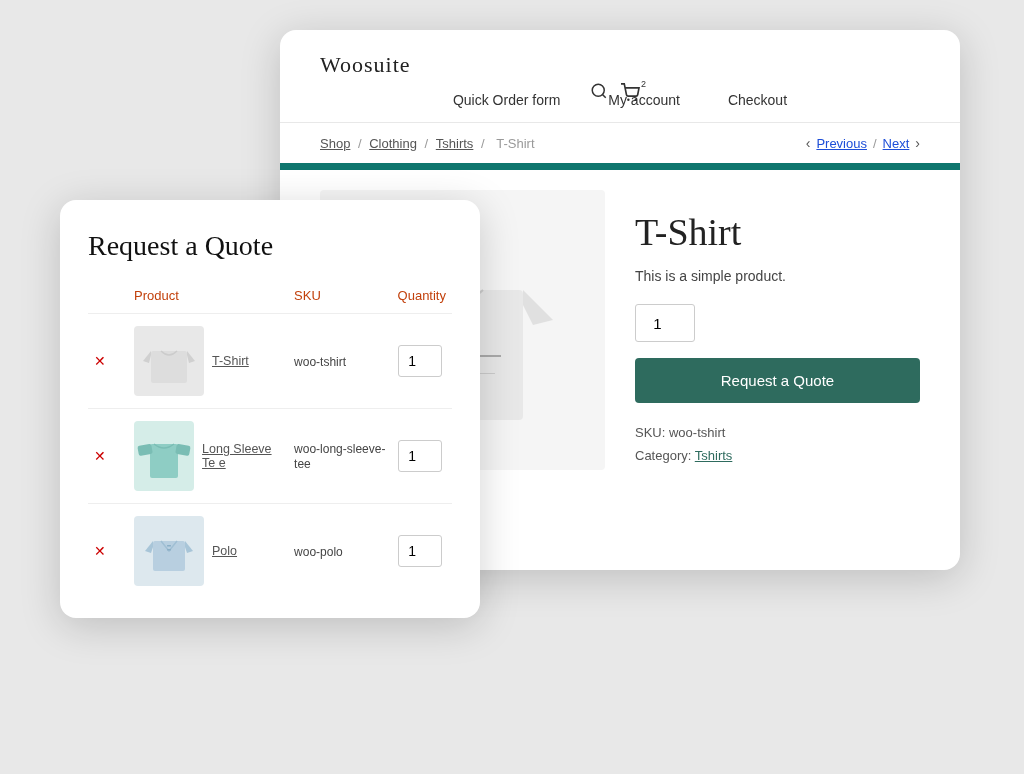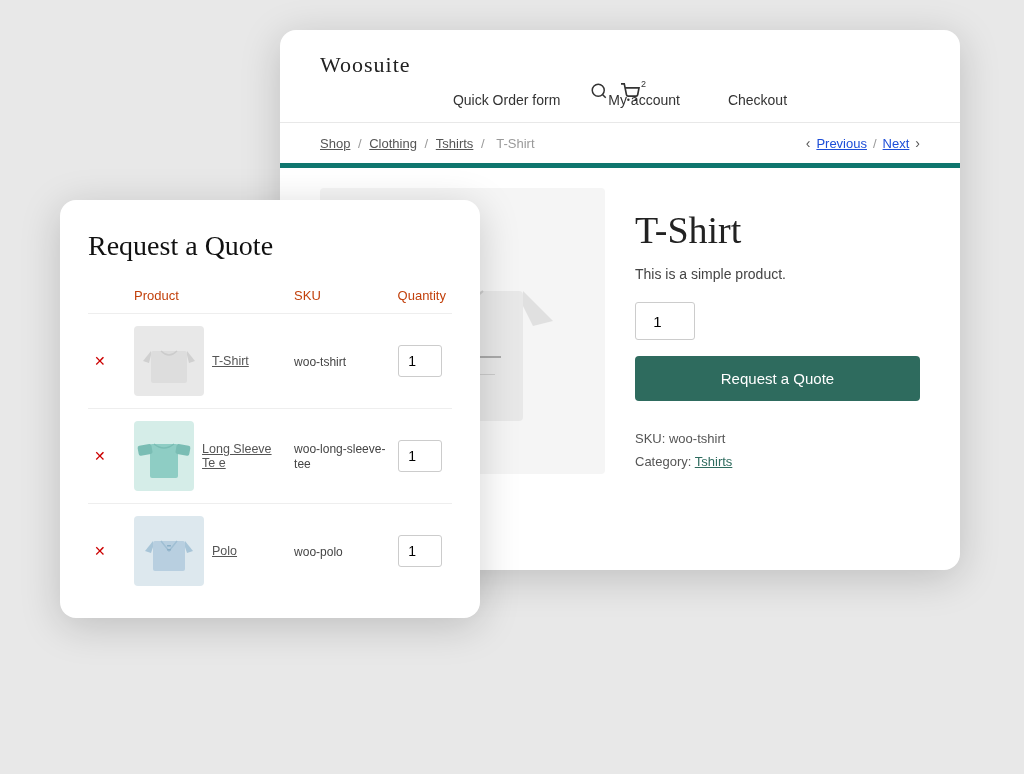--- a/index.html
+++ b/index.html
@@ -84,21 +84,21 @@
       background: transparent;
       color: #333;
       font-family: Arial, sans-serif;
     }
 
     .breadcrumb-nav {
       display: flex;
       justify-content: space-between;
       align-items: center;
       padding: 12px 40px;
-      border-bottom: 5px solid #0f766e;
+      border-bottom: 7px solid #0f766e;
     }
 
     .breadcrumb {
       font-size: 13px;
       font-family: Arial, sans-serif;
       color: #666;
     }
 
     .breadcrumb a {
       color: #555;
@@ -198,21 +198,20 @@
       cursor: pointer;
       width: 100%;
       margin-bottom: 18px;
     }
 
     .product-meta {
       font-size: 13px;
       font-family: Arial, sans-serif;
       color: #555;
       line-height: 1.8;
-      margin-top: 8px;
     }
 
     .product-meta a {
       color: #2e6b5e;
       text-decoration: underline;
     }
 
     
     .quote-card {
       background: #fff;

